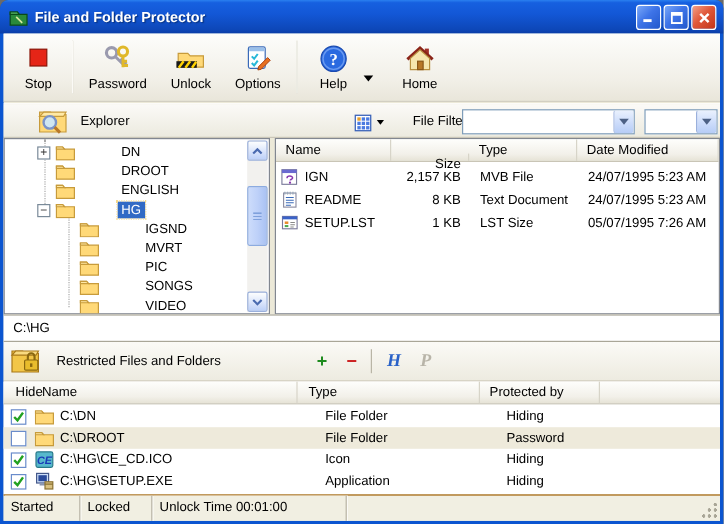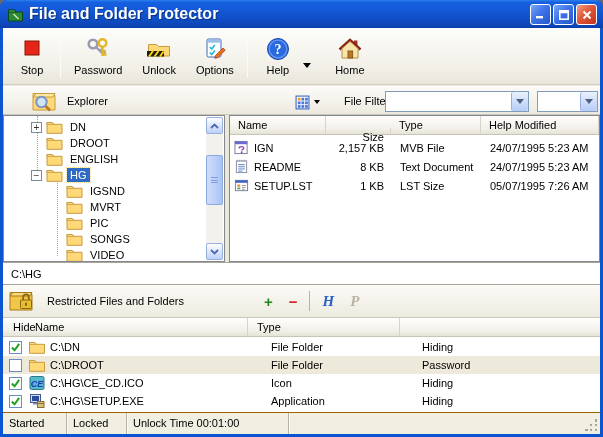--- a/index.html
+++ b/index.html
@@ -5,21 +5,21 @@
   * { margin:0; padding:0; box-sizing:border-box; }
   body { background:#6a6a6a; font-family:"Liberation Sans",sans-serif; }
   .window { position:relative; width:603px; height:437px; background:#0b55d0;
             border-radius:7px 7px 0 0; overflow:hidden; font-size:11px; color:#000; }
 
   
   .titlebar { position:absolute; top:0; left:0; right:0; height:28px;
     background:linear-gradient(180deg,#2a80f0 0%,#1660e0 8%,#1357d6 42%,#0d47b8 88%,#0a3da6 100%);
     border-radius:7px 7px 0 0; display:flex; align-items:center; }
   .title-icon { width:17px; height:16px; margin:0 5px 0 7px; }
-  .title-text { color:#fff; font-weight:bold; font-size:16px; text-shadow:1px 1px 1px #09327e; }
+  .title-text { color:#fff; font-weight:bold; font-size:12px; text-shadow:1px 1px 1px #09327e; }
   .caption-btns { position:absolute; right:6px; top:4px; display:flex; gap:2px; }
   .cbtn { width:21px; height:21px; border-radius:3px; border:1px solid #fff;
           display:flex; align-items:center; justify-content:center; }
   .cbtn.blue { background:linear-gradient(135deg,#7aa8f8 0%,#3e74e8 45%,#2258cc 100%); }
   .cbtn.red  { background:linear-gradient(135deg,#f2a088 0%,#e0583a 45%,#c23418 100%); }
 
   
   .client { position:absolute; left:3px; right:3px; top:28px; bottom:3px; background:#ece9d8; }
 
   
@@ -59,21 +59,21 @@
   
   .treepane { position:absolute; left:0; top:87px; width:222px; height:147px;
     background:#fff; border:1px solid #828790; overflow:hidden; }
   .guide1 { position:absolute; left:33px; top:0; height:60px; border-left:1px dotted #a8a8a8; }
   .guide2 { position:absolute; left:53px; top:62px; height:78px; border-left:1px dotted #a8a8a8; }
   .titem { position:absolute; left:0; height:16px; display:flex; align-items:center; width:200px; }
   .tbox { width:11px; height:11px; border:1px solid #7a8a99; background:#fff; font-size:10px;
           line-height:9px; text-align:center; color:#333; margin-right:4px; flex:none; }
   .tbox:empty { visibility:hidden; }
   .titem .fsvg { width:17px; height:14px; margin-right:4px; flex:none; }
-  .tlabel { padding:1px 3px; white-space:nowrap; }
+  .tlabel { padding:1px 3px; white-space:nowrap;margin-left:31px; }
   .tlabel.sel { background:#316ac5; color:#fff; outline:1px dotted #f5d88a; }
   .lvl1 { padding-left:27px; } .lvl2 { padding-left:47px; }
 
   
   .vscroll { position:absolute; right:1px; top:1px; width:17px; height:143px; background:#f2f1ee; }
   .sbtn { position:absolute; left:0; width:17px; height:17px; border:1px solid #9ab0dc; border-radius:2px;
     background:linear-gradient(180deg,#fdfefe,#d7e2fb 60%,#bcd0f8); display:flex;
     align-items:center; justify-content:center; }
   .sbtn svg { width:9px; height:6px; }
   .sthumb { position:absolute; left:0; top:38px; width:17px; height:50px; border:1px solid #8cabe0;
@@ -369,21 +369,21 @@
       </div>
     </div>
 
     <div class="splitter"></div>
 
     <div class="filepane">
       <div class="flhead">
         <div class="fhcell fh-name">Name</div>
         <div class="fhcell fh-size">Size</div>
         <div class="fhcell fh-type">Type</div>
-        <div class="fhcell fh-date">Help Modified</div>
+        <div class="fhcell fh-date">Date Modified</div>
       </div>
       <div class="frow" style="top:22px">
         <svg viewBox="0 0 16 16">
             <rect x="1" y="1.5" width="13" height="13" fill="#fff" stroke="#7a7a9a"></rect>
             <rect x="1" y="1.5" width="13" height="3" fill="#6a6ad0"></rect>
             <path d="M5.5 9c0-2.4 5-2.4 5-.2 0 1.3-2.2 1.1-2.2 2.4" stroke="#8a3ab0" stroke-width="1.3" fill="none"></path>
             <circle cx="8.2" cy="13" r="1" fill="#8a3ab0"></circle>
           </svg>
         <span class="fc-name">IGN</span>
         <span class="fc-size">2,157 KB</span>
@@ -434,20 +434,21 @@
       <div class="ressep"></div>
       <span class="resbtn hp h">H</span>
       <span class="resbtn hp p">P</span>
     </div>
 
     <div class="restable">
       <div class="rthead">
         <div class="rhcell rh-hide">Hide</div>
         <div class="rhcell rh-name">Name</div>
         <div class="rhcell rh-type">Type</div>
+        <div class="rhcell rh-prot">Protected by</div>
       </div>
 
       <div class="rrow" style="top:20px">
         <span class="chk checked">
             <svg viewBox="0 0 12 12">
               <path d="M2 6l3 3 5-7" stroke="#21a121" stroke-width="2.2" fill="none"></path>
             </svg>
           </span>
         <svg class="icn" viewBox="0 0 16 14">
             <path d="M.5 2.5h5.2l1.6 1.8h8.2v9H.5z" fill="#ffd978" stroke="#c79b3b"></path>

